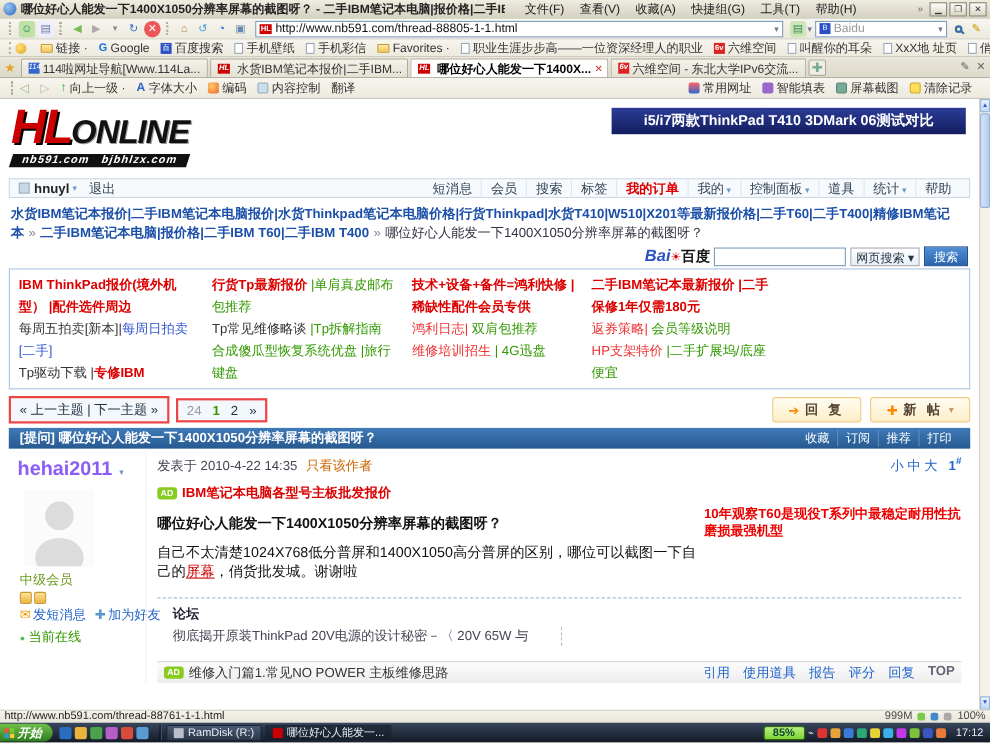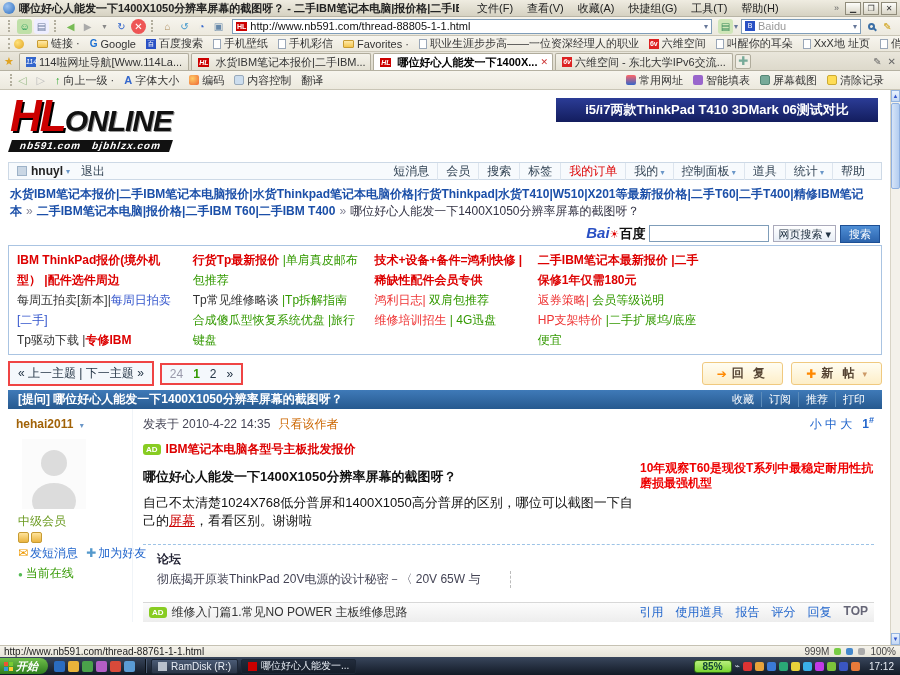--- a/index.html
+++ b/index.html
@@ -65,21 +65,21 @@
     display:inline-block; padding:1px 10px; transform:skewX(-18deg); margin-top:2px; letter-spacing:1px; }
   .banner { position:absolute; right:12px; top:8px; width:322px; height:24px; background:linear-gradient(#2b3c96,#131d5e);
     color:#fff; font-weight:bold; font-size:13px; display:flex; align-items:center; justify-content:center; white-space:nowrap; }
   .userbar { margin:2px 8px; border:1px solid #cdd9e6; background:#f7fafd; height:18px; display:flex; align-items:center; padding:0 8px; font-size:12px; }
   .uicon { width:10px; height:10px; background:#c9d6e4; border:1px solid #9db2c8; margin-right:4px; }
   .userbar b { color:#222; }
   .caret { color:#6a96c8; font-size:8px; margin:0 3px; }
   .ub-rt { margin-left:auto; display:flex; align-items:center; }
   .ub-rt span { padding:0 8px; border-left:1px solid #dde5ee; color:#345; cursor:pointer; white-space:nowrap; }
   .ub-rt span:first-child { border-left:none; }
-  .ub-rt .red { color:#d00; font-weight:normal; }
+  .ub-rt .red { color:#d00; font-weight:bold; }
   .ub-rt .hascaret::after { content:" ▾"; color:#6a96c8; font-size:8px; }
   .crumb { margin:6px 10px 2px; line-height:17px; font-size:12px; color:#334; }
   .crumb a { color:#1b4fa8; font-weight:bold; text-decoration:none; cursor:pointer; }
   .crumb .sep { color:#889; margin:0 4px; }
   .baidurow { display:flex; justify-content:flex-end; align-items:center; margin:4px 10px 2px; gap:4px; }
   .bd-logo { font-weight:bold; font-style:italic; font-size:15px; }
   .bd-logo .b1 { color:#2a51c4; } .bd-logo .paw { color:#d00; font-style:normal; font-size:11px; } .bd-logo .b2 { color:#111; font-style:normal; font-size:13px; }
   .bd-input { width:120px; height:17px; border:1px solid #7f9db9; background:#fff; }
   .bd-select { height:17px; border:1px solid #aab; background:linear-gradient(#fff,#e8eef6); font-size:11px; padding:1px 4px; color:#234; }
   .bd-btn { height:18px; background:linear-gradient(#4f8fd6,#2c64ad); color:#fff; font-size:11px; padding:1px 8px; border:1px solid #1d4f94; cursor:pointer; }
@@ -102,21 +102,21 @@
   .threadbar { height:19px; background:linear-gradient(#3f7ab8,#26598f); color:#fff; display:flex; align-items:center;
     padding:0 10px; font-size:12px; margin:0 8px; }
   .threadbar b { font-weight:bold; }
   .threadbar .rt { margin-left:auto; display:flex; }
   .threadbar .rt span { padding:0 7px; border-left:1px solid #5c8cba; cursor:pointer; font-weight:normal; font-size:11px; }
   .threadbar .rt span:first-child { border-left:none; }
 
   
   .post { display:flex; margin:0 8px; background:#fff; }
   .sidebar { width:124px; flex:none; padding:8px 0 0 8px; }
-  .sidebar .uname { font-weight:bold; font-size:12px; color:#a16207;margin-top:12px; }
+  .sidebar .uname { font-weight:bold; font-size:18px; color:#8b5cf6;margin-top:12px; }
   .avatar { width:64px; height:70px; margin:8px 0 4px 6px; background:#fbfbfb; position:relative; overflow:hidden; }
   .group { color:#6a9a1f; font-size:12px; margin-left:2px; }
   .hands { margin:2px 0 2px 2px; display:flex; gap:2px; }
   .hands .sq { width:11px; height:11px; background:linear-gradient(#ffe39a,#eab43f); border:1px solid #c79b33; }
   .slinks { font-size:12px; margin:2px 0 0 2px; display:flex; gap:8px; white-space:nowrap; }
   .slinks span { color:#26c; cursor:pointer; }
   .slinks i { font-style:normal; margin-right:2px; }
   .online { color:#390; font-size:12px; margin:3px 0 0 2px; }
   .online::before { content:"●"; color:#5b5; font-size:8px; margin-right:3px; }
   .pmain { flex:1; position:relative; padding:6px 8px 0 10px; border-left:1px solid #f0f4f8; }
@@ -472,21 +472,21 @@
               <span>小 中 大</span>
               <span class="floor"><span>1</span><sup>#</sup></span>
             </span>
           </div>
           <div class="adline">
             <span class="adbadge">AD</span>
             <b>IBM笔记本电脑各型号主板批发报价</b>
           </div>
           <div class="ptitle">哪位好心人能发一下1400X1050分辨率屏幕的截图呀？</div>
           <div class="pbody">
-            <span>自己不太清楚1024X768低分普屏和1400X1050高分普屏的区别，哪位可以截图一下自己的</span><span class="rlink">屏幕</span><span>，看看区别。谢谢啦</span>
+            <span>自己不太清楚1024X768低分普屏和1400X1050高分普屏的区别，哪位可以截图一下自己的</span><span class="rlink">屏幕</span><span>，俏货批发城。谢谢啦</span>
           </div>
           <div class="side-red">10年观察T60是现役T系列中最稳定耐用性抗磨损最强机型</div>
           <div class="sig">
             <b>论坛</b>
             <span class="sigtext">彻底揭开原装ThinkPad 20V电源的设计秘密－〈 20V 65W 与</span>
           </div>
           <div class="pfoot">
             <span class="adbadge">AD</span>
             <span class="ft">维修入门篇1.常见NO POWER 主板维修思路</span>
             <span class="rt">

